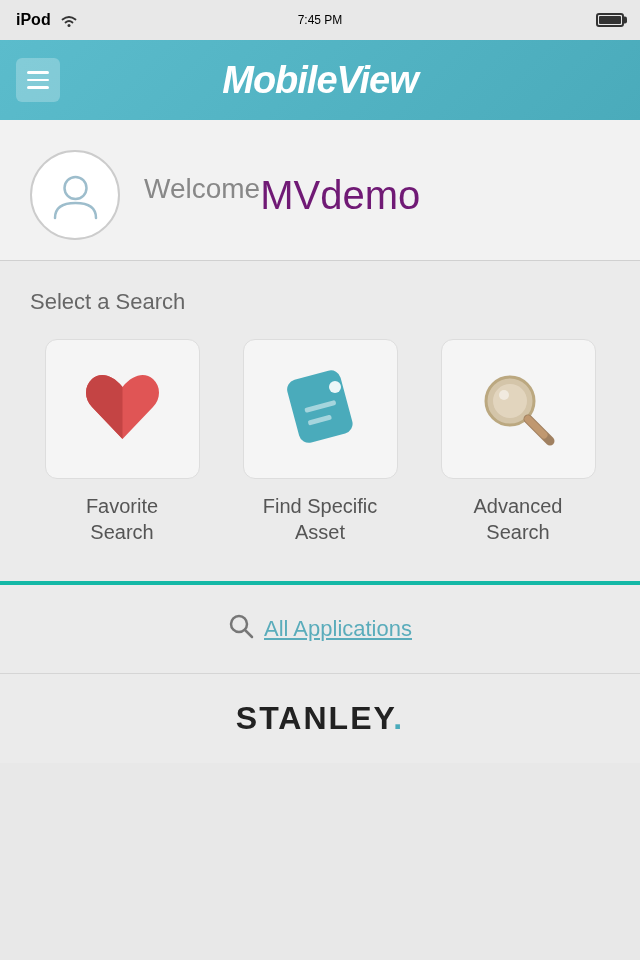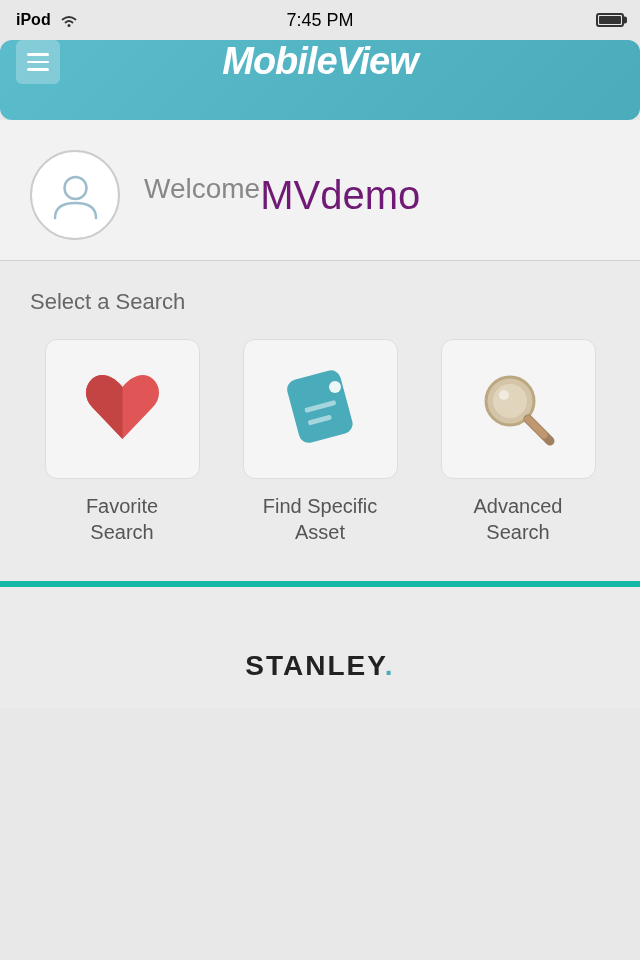--- a/index.html
+++ b/index.html
@@ -23,21 +23,21 @@
       padding: 17px 16px;
     }
     .status-left {
       font-size: 16px;
       font-weight: 600;
       display: flex;
       align-items: center;
       gap: 8px;
     }
     .status-time {
-      font-size: 18px;
+      font-size: 12px;
       font-weight: 500;
       position: absolute;
       left: 50%;
       transform: translateX(-50%);
     }
     .status-right {
       display: flex;
       align-items: center;
       gap: 4px;
     }
@@ -69,22 +69,22 @@
       background: #333;
       border-radius: 1px;
     }
 
     
     .header {
       width: 100%;
       height: 80px;
       background: linear-gradient(135deg, #5bbccc 0%, #4aabbb 100%);
       display: flex;
+      align-items: center;
       padding: 0 16px;
-      border-radius: 12px;
     }
     .menu-btn {
       width: 44px;
       height: 44px;
       background: rgba(255,255,255,0.25);
       border-radius: 6px;
       display: flex;
       align-items: center;
       justify-content: center;
       flex-direction: column;
@@ -151,21 +151,21 @@
     .welcome-name {
       font-size: 40px;
       color: #701a75;
       font-weight: 500;
     }
 
     
     .select-section {
       padding: 28px 30px 20px 30px;
       background: #ebebeb;
-      border-bottom: 6px solid #14b8a6;
+      border-bottom: 4px solid #14b8a6;
     }
     .select-label {
       font-size: 22px;
       color: #666;
       margin-bottom: 24px;
     }
 
     
     .search-grid {
       display: flex;
@@ -239,26 +239,25 @@
 
     
     .footer {
       padding: 26px 30px;
       display: flex;
       align-items: center;
       justify-content: center;
       background: #ebebeb;
     }
     .stanley-logo {
-      font-size: 28px;
+      font-size: 32px;
       font-weight: 900;
       color: #222;
       letter-spacing: 2px;
       font-family: Arial, sans-serif;
-      margin-top: 37px;
     }
     .stanley-dot {
       color: #4aabbb;
     }
   </style>
 </head>
 <body>
 
 <div class="status-bar">
   <div class="status-left">
@@ -350,20 +349,29 @@
         </div>
         <div class="search-option-label">
           <span>Advanced</span><br>
           <span>Search</span>
         </div>
       </div>
 
     </div>
   </div>
 
+  <div class="all-apps-section">
+    <span class="search-small-icon">
+      <svg width="26" height="26" viewBox="0 0 26 26" xmlns="http://www.w3.org/2000/svg">
+        <circle cx="11" cy="11" r="8" fill="none" stroke="#777" stroke-width="2.5"></circle>
+        <line x1="17" y1="17" x2="24" y2="24" stroke="#777" stroke-width="2.5" stroke-linecap="round"></line>
+      </svg>
+    </span>
+    <span class="all-apps-link">All Applications</span>
+  </div>
 
   <div class="footer">
     <span class="stanley-logo">
       <span>STANLEY</span><span class="stanley-dot">.</span>
     </span>
   </div>
 
 </div>
 
 </body></html>

